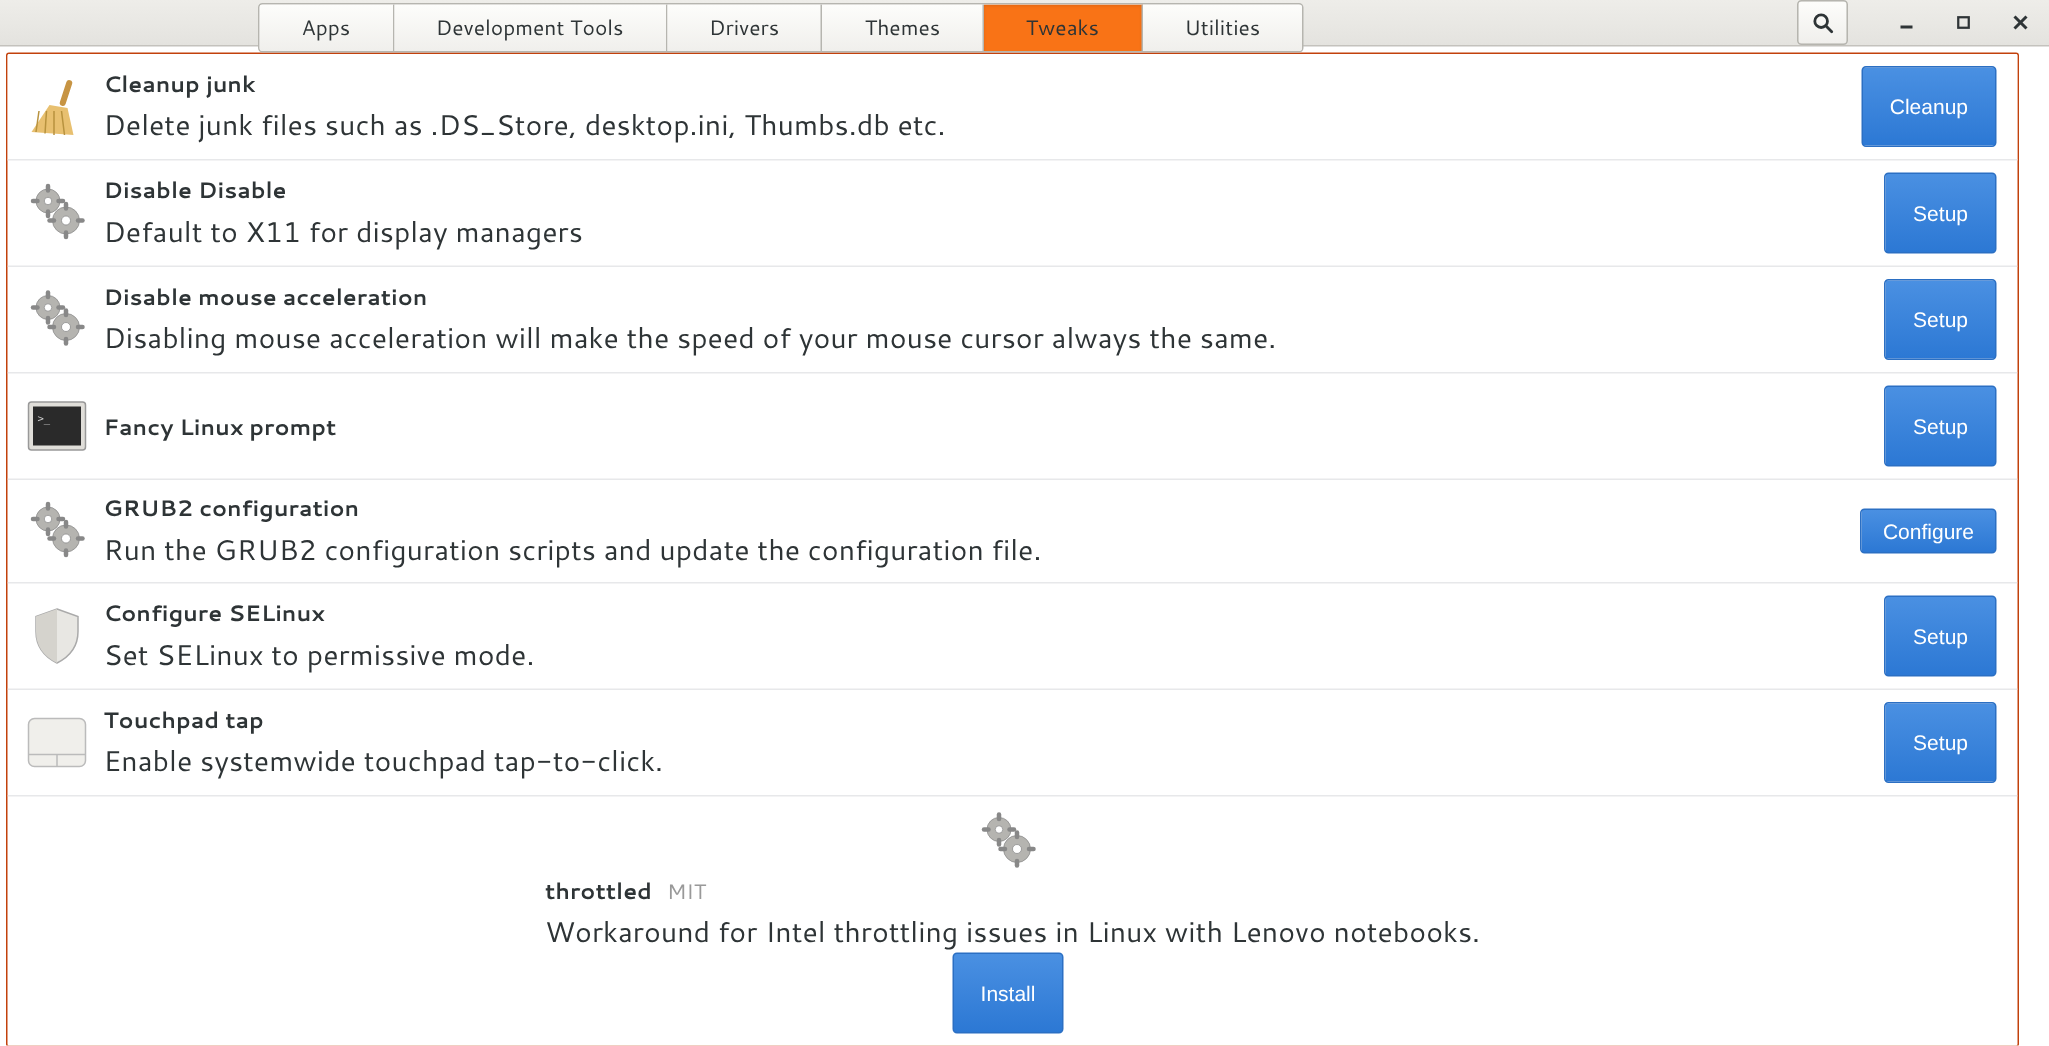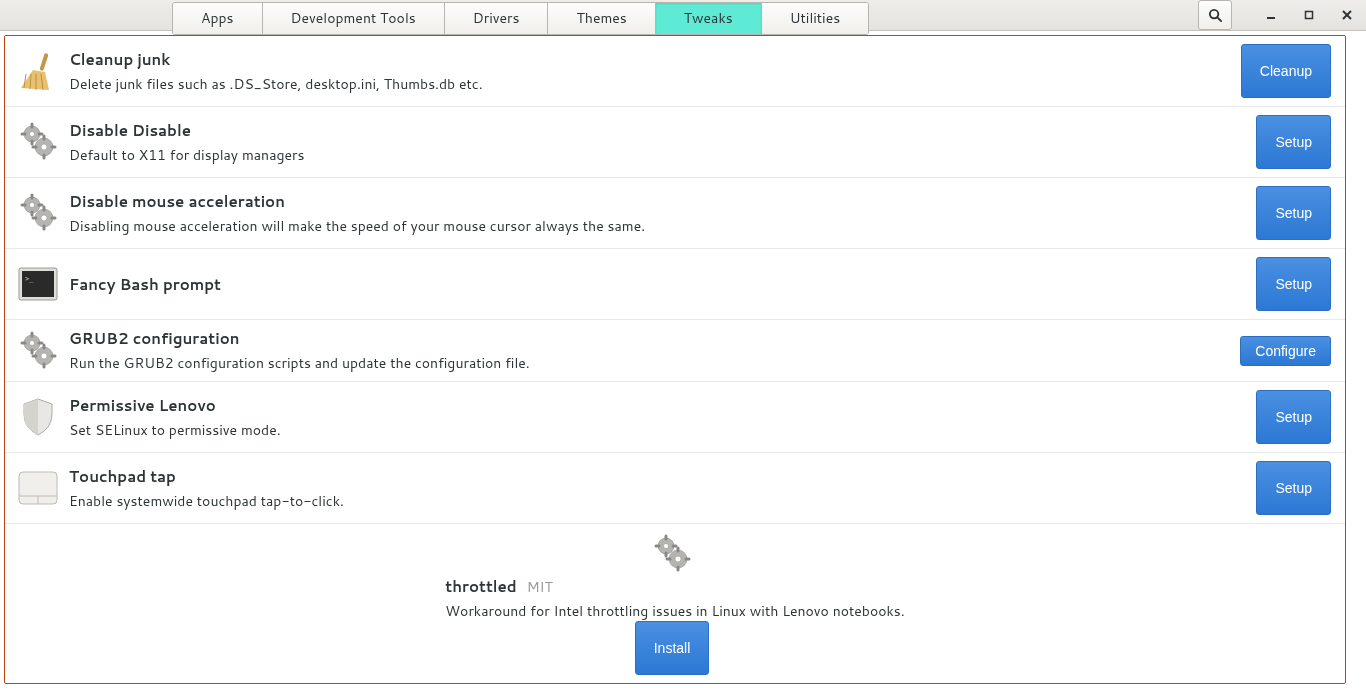--- a/index.html
+++ b/index.html
@@ -35,21 +35,21 @@
       display: flex;
       align-items: center;
       cursor: pointer;
       border-right: 1px solid #b6b5af;
       background: linear-gradient(to bottom, #fdfdfb, #f0efec);
       color: #2e3436;
       user-select: none;
     }
     .tab:last-child { border-right: none; }
     .tab.active {
-      background: #5eead4;
+      background: #f97316;
       box-shadow: inset 0 1px 2px rgba(0,0,0,0.1);
     }
     .header-right {
       display: flex;
       align-items: center;
       gap: 18px;
     }
     .search-btn {
       width: 34px;
       height: 30px;
@@ -115,21 +115,21 @@
       font-weight: bold;
       font-size: 15px;
       color: #2e3436;
     }
     .item-tag {
       color: #999;
       font-size: 14px;
     }
     .item-desc {
       color: #2e3436;
-      font-size: 14px;
+      font-size: 19px;
       margin-top: 4px;
     }
     .action-cell {
       flex-shrink: 0;
     }
     .btn {
       background: linear-gradient(to bottom, #4a90e2, #2c78d4);
       color: #fff;
       border: 1px solid #2b6fc3;
       border-radius: 3px;
@@ -269,21 +269,21 @@
   <div class="row">
     <div class="icon-cell">
       <svg width="40" height="34" viewBox="0 0 40 34">
         <rect x="1" y="1" width="38" height="32" rx="2" fill="#e0ded9" stroke="#999"></rect>
         <rect x="4" y="4" width="32" height="26" fill="#2a2a2a"></rect>
         <text x="7" y="14" fill="#ccc" font-size="7" font-family="monospace">&gt;_</text>
       </svg>
     </div>
     <div class="text-cell">
       <div class="title-line">
-          <span class="item-title">Fancy Bash prompt</span>
+          <span class="item-title">Fancy Linux prompt</span>
         </div>
     </div>
     <div class="action-cell"><button class="btn">Setup</button></div>
   </div>
 
   <div class="row">
     <div class="icon-cell">
       <svg width="42" height="42" viewBox="0 0 42 42">
         <g fill="#b5b4b0" stroke="#888" stroke-width="0.5">
           <circle cx="15" cy="13" r="8"></circle>
@@ -314,21 +314,21 @@
 
   <div class="row">
     <div class="icon-cell">
       <svg width="38" height="42" viewBox="0 0 38 42">
         <path d="M19 3 L33 8 L33 18 Q33 32 19 39 Q5 32 5 18 L5 8 Z" fill="#e8e7e3" stroke="#aaa"></path>
         <path d="M19 3 L19 39 Q5 32 5 18 L5 8 Z" fill="#d5d3cd"></path>
       </svg>
     </div>
     <div class="text-cell">
       <div class="title-line">
-          <span class="item-title">Permissive Lenovo</span>
+          <span class="item-title">Configure SELinux</span>
         </div>
       <div class="item-desc">Set SELinux to permissive mode.</div>
     </div>
     <div class="action-cell"><button class="btn">Setup</button></div>
   </div>
 
   <div class="row">
     <div class="icon-cell">
       <svg width="42" height="36" viewBox="0 0 42 36">
         <rect x="2" y="2" width="38" height="32" rx="4" fill="#f0efeb" stroke="#bbb"></rect>

